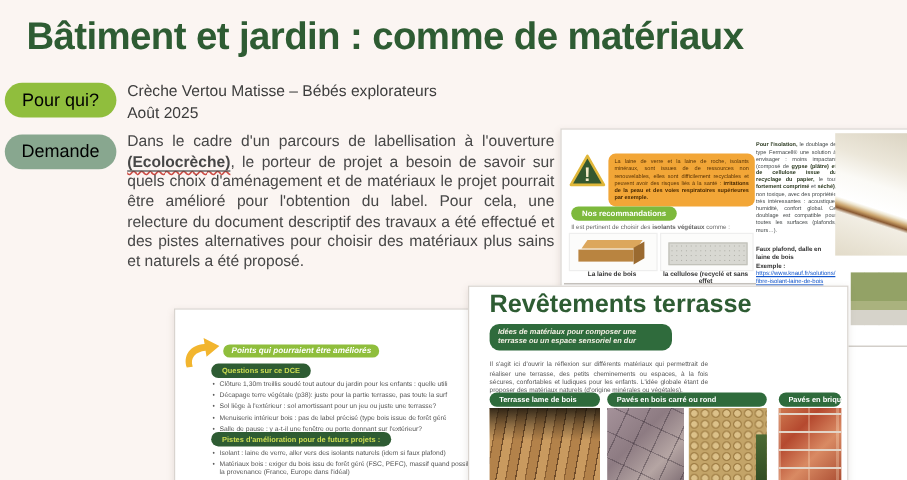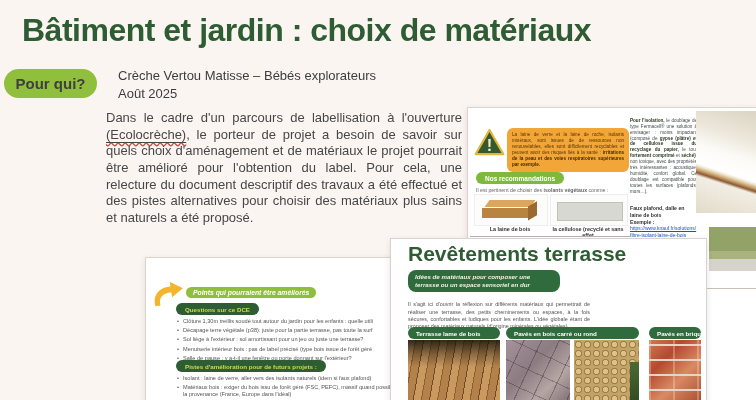--- a/index.html
+++ b/index.html
@@ -4,28 +4,28 @@
 <style>
   html,body{margin:0;padding:0;}
   .stage{position:relative;width:756px;height:400px;overflow:hidden;
          background:#FBF5F2;font-family:"Liberation Sans",sans-serif;color:#4b4b4b;}
 
   
   .title{position:absolute;left:22px;top:12px;font-size:32px;font-weight:bold;
          letter-spacing:-0.5px;color:#2E5C33;white-space:nowrap;margin:0;}
   .pill-badge{position:absolute;left:4px;width:93px;height:29px;border-radius:15px;
          display:flex;align-items:center;justify-content:center;
-         color:#404040;font-weight:bold;font-size:15px;}
+         color:#000000;font-weight:normal;font-size:15px;}
   .badge-pourqui{top:69px;background:#90BE3D;}
   .badge-demande{top:112px;background:#88A78F;}
-  .meta{position:absolute;left:118px;top:67px;font-size:13px;color:#3d3d3d;line-height:1.4;}
+  .meta{position:absolute;left:106px;top:67px;font-size:13px;color:#3d3d3d;line-height:1.4;}
   .demande-text{position:absolute;left:106px;top:110px;width:356px;margin:0;
          font-size:13px;line-height:1.28;text-align:justify;color:#474747;}
   .spell-wavy{text-decoration:underline wavy #cc4b44;text-underline-offset:3px;}
-  .spell-wavy > span{text-decoration:underline;}
+  .spell-wavy > span{text-decoration:underline;font-weight:bold;}
 
   
   .doc{position:absolute;background:#fff;border:1px solid #d9d4cf;
        box-shadow:0 2px 6px rgba(120,100,90,.18);overflow:hidden;}
   .doc-iso{left:467px;top:107px;width:300px;height:300px;z-index:1;}
   .doc-dce{left:145px;top:257px;width:270px;height:160px;z-index:2;}
   .doc-ter{left:390px;top:238px;width:315px;height:175px;z-index:3;}
 
   .doc h2{position:absolute;margin:0;color:#2E5C33;font-weight:bold;}
 
@@ -114,30 +114,33 @@
   .img-brick{left:258px;width:52px;background-color:#c05f3f;
        background-image:repeating-linear-gradient(0deg,transparent 0 13px,#e3d5c8 13px 15px),
        repeating-linear-gradient(90deg,rgba(255,230,200,.3) 0 2px,transparent 2px 24px),
        linear-gradient(135deg,#cf7a50 0%,#b5492f 30%,#d98a63 60%,#a84a30 100%);}
 </style>
 </head>
 <body>
 
 <div class="stage">
 
-  <h1 class="title">Bâtiment et jardin : choix de matériaux</h1>
+  <h1 class="title">Bâtiment et jardin : comme de matériaux</h1>
 
   <div class="pill-badge badge-pourqui">
     <span>Pour qui?</span>
   </div>
   <div class="meta">
     <div>Crèche Vertou Matisse – Bébés explorateurs</div>
     <div>Août 2025</div>
   </div>
 
+  <div class="pill-badge badge-demande">
+    <span>Demande</span>
+  </div>
   <p class="demande-text"><span>Dans le cadre d'un parcours de labellisation à l'ouverture </span><span class="spell-wavy"><span>(Ecolocrèche)</span></span><span>, le porteur de projet a besoin de savoir sur quels choix d'aménagement et de matériaux le projet pourrait être amélioré pour l'obtention du label. Pour cela, une relecture du document descriptif des travaux a été effectué et des pistes alternatives pour choisir des matériaux plus sains et naturels a été proposé.</span></p>
 
   <section class="doc doc-iso">
 
     <svg class="iso-warn-icon" viewBox="0 0 36 32">
       <path d="M18 2 L34 30 L2 30 Z" fill="#35582f" stroke="#e0b73a" stroke-width="2.5" stroke-linejoin="round"></path>
       <text x="18" y="26" font-size="19" font-weight="bold" fill="#f4e9c8" text-anchor="middle" font-family="Liberation Sans, sans-serif">!</text>
     </svg>
 
     <div class="iso-warnbox"><span>La laine de verre et la laine de roche, isolants minéraux, sont issues de de ressources non renouvelables, elles sont difficilement recyclables et peuvent avoir des risques liés à la santé : </span><b>irritations de la peau et des voies respiratoires supérieures par exemple.</b></div>

